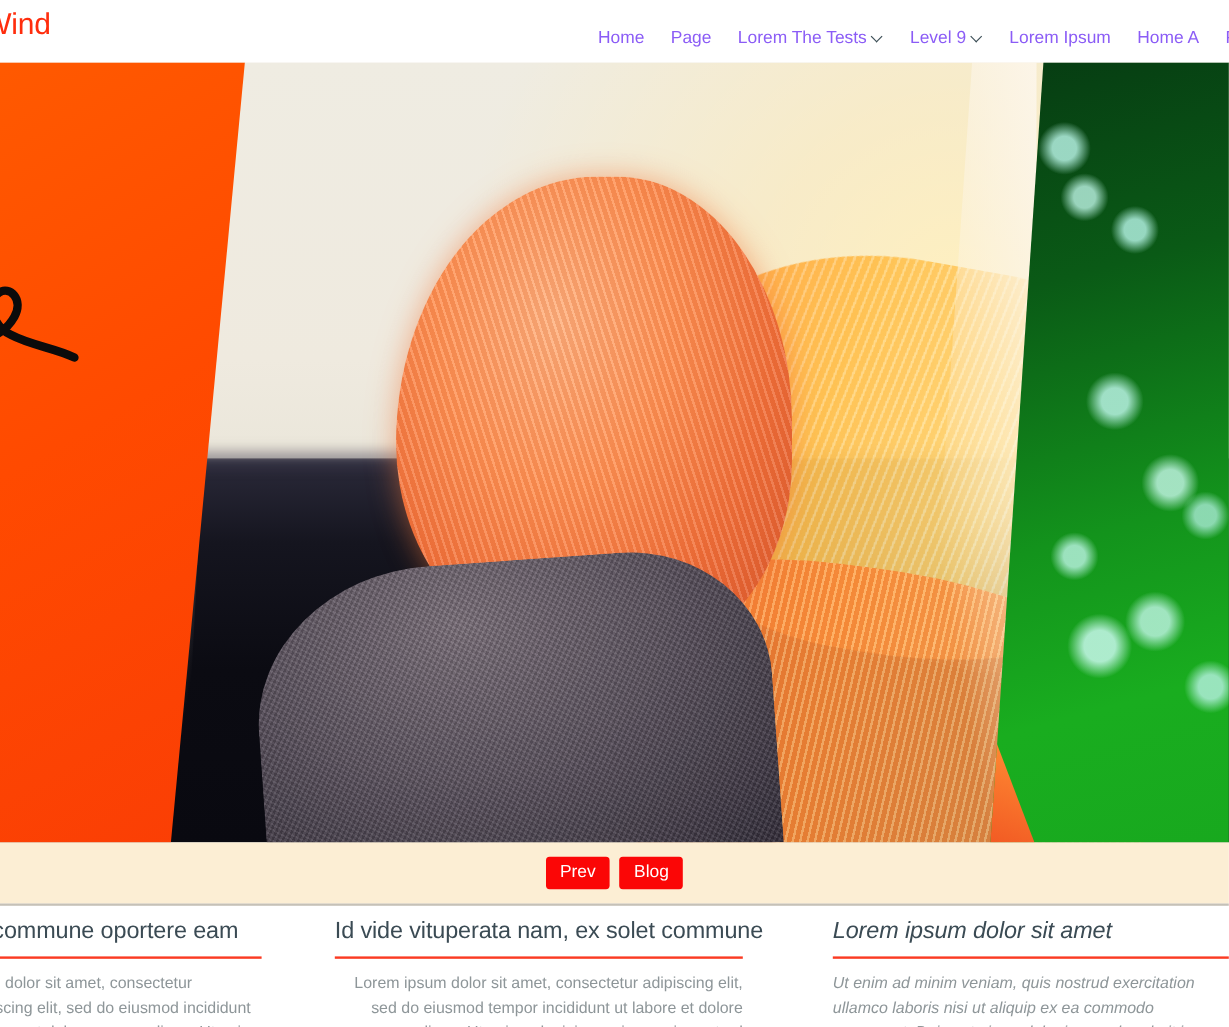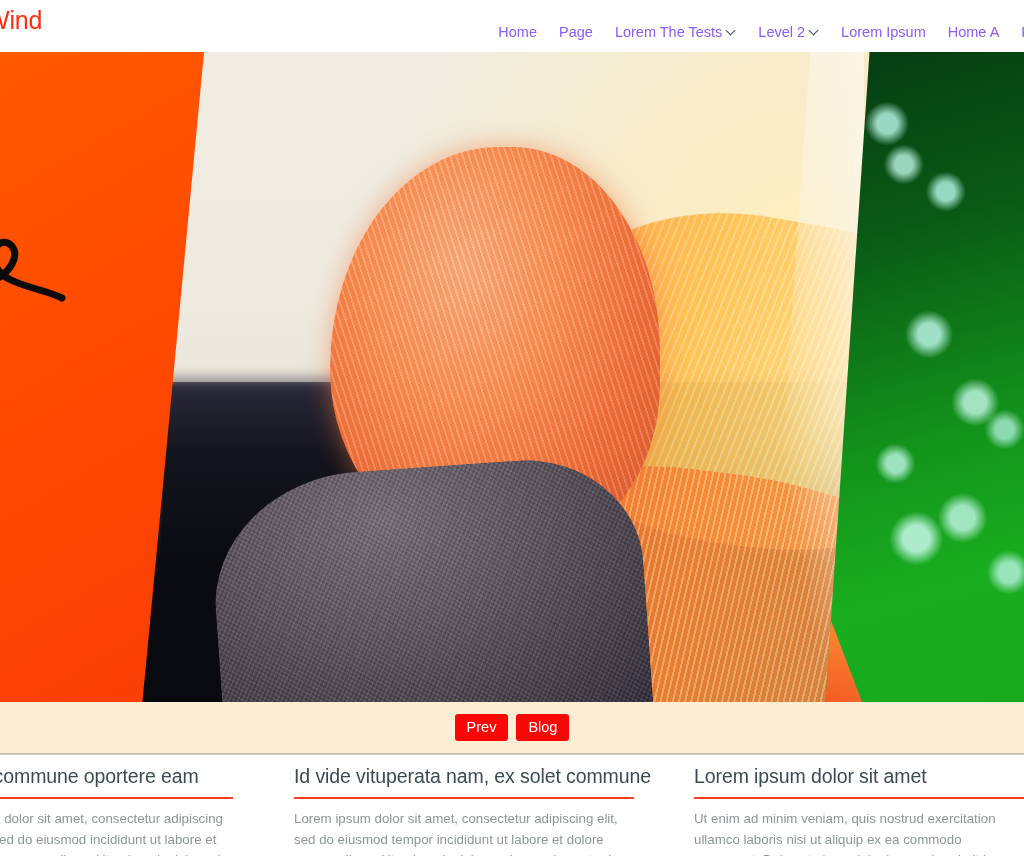--- a/index.html
+++ b/index.html
@@ -273,22 +273,22 @@
     width: 1024px;
     height: 100px;
     display: flex;
     z-index: 10;
   }
   .feature-col {
     position: relative;
     padding-top: 9px;
   }
   .feature-col.col-1 { width: 308px; margin-left: -32px; padding-right: 28px; }
-  .feature-col.col-2 { width: 374px; margin-left: 33px; padding-right: 34px; }
-  .feature-col.col-3 { width: 341px; margin-left: 26px; padding-right: 0; }
+  .feature-col.col-2 { width: 374px; margin-left: 33px; padding-right: 34px; text-align: right; }
+  .feature-col.col-3 { width: 341px; margin-left: 41px; padding-right: 0; font-style: italic; }
 
   .feature-title {
     font-size: 19.5px;
     color: #3b4b54;
     font-weight: 400;
     letter-spacing: -0.1px;
     white-space: nowrap;
     padding-bottom: 9px;
   }
   .feature-rule {
@@ -315,21 +315,21 @@
       <span>Home</span>
     </span>
     <span class="nav-item">
       <span>Page</span>
     </span>
     <span class="nav-item">
       <span>Lorem The Tests</span>
       <span class="chev"></span>
     </span>
     <span class="nav-item">
-      <span>Level 2</span>
+      <span>Level 9</span>
       <span class="chev"></span>
     </span>
     <span class="nav-item">
       <span>Lorem Ipsum</span>
     </span>
     <span class="nav-item">
       <span>Home A</span>
     </span>
     <span class="nav-item">
       <span>P</span>

